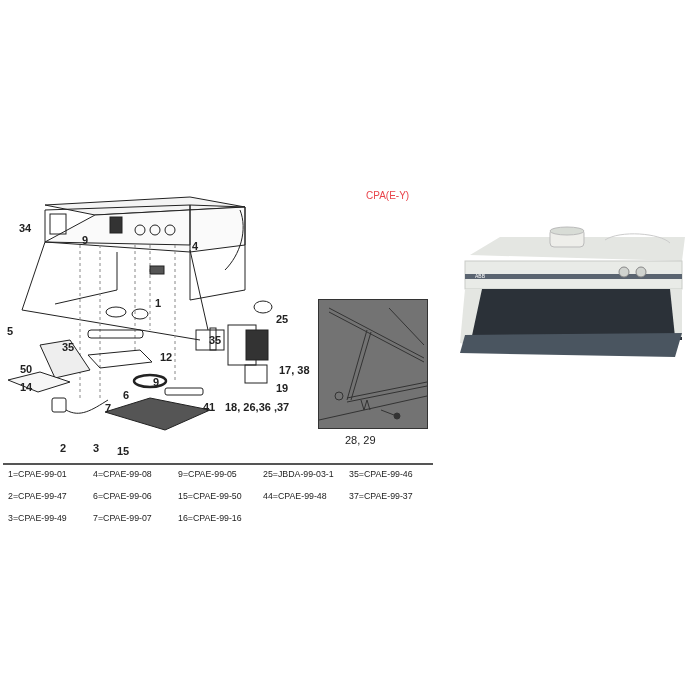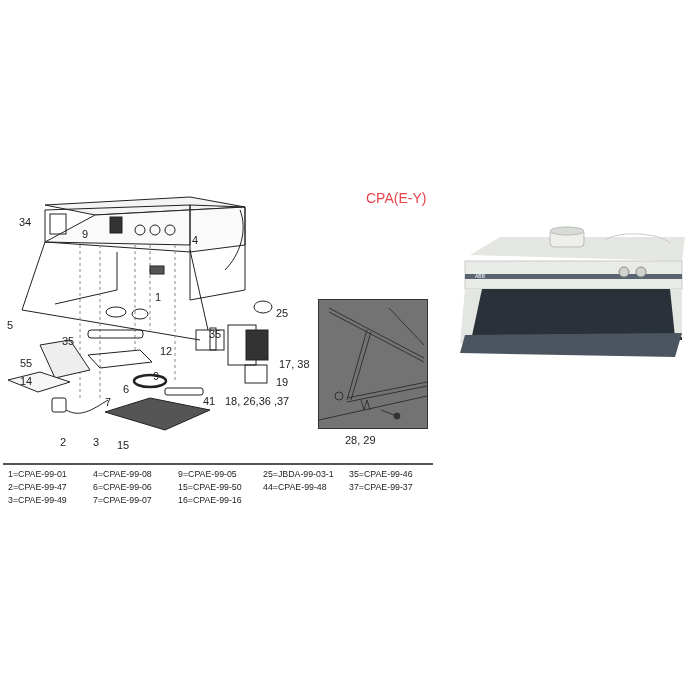--- a/index.html
+++ b/index.html
@@ -1,22 +1,22 @@
 <!DOCTYPE html>
 <html><head>
 <meta charset="utf-8">
 <style>
   html, body { margin:0; padding:0; background:#ffffff; }
   body { width:700px; height:700px; position:relative; overflow:hidden; font-family:"Liberation Sans", sans-serif; }
   .abs { position:absolute; }
-  .model-title { left:366px; top:190px; font-size:14px; color:#e8434a; }
+  .model-title { left:366px; top:190px; font-size:10px; color:#e8434a; }
   .diagram { left:0; top:180px; width:450px; height:270px; }
   .callout { position:absolute; font-size:11px; color:#222; font-family:"Liberation Sans", sans-serif; }
   .divider { left:3px; top:463px; width:430px; height:2px; background:#555; }
-  .parts-table { left:8px; top:468px; display:grid; grid-template-columns:85px 85px 85px 86px 90px; row-gap:1px; font-size:8.8px; color:#222; line-height:12px; }
+  .parts-table { left:8px; top:468px; display:grid; grid-template-columns:85px 85px 85px 86px 90px; row-gap:10px; font-size:8.8px; color:#222; line-height:12px; }
   .parts-table span { white-space:nowrap; }
   .detail-box { left:318px; top:299px; width:108px; height:128px; border:1px solid #333; background:#737373; }
   .photo { left:460px; top:225px; width:232px; height:132px; }
 </style>
 </head>
 <body>
 
 <div class="abs model-title">CPA(E-Y)</div>
 
 <svg class="abs diagram" viewBox="0 180 450 270" width="450" height="270">
@@ -72,31 +72,31 @@
 
     <rect x="196" y="330" width="28" height="20"></rect>
     <rect x="228" y="325" width="28" height="40"></rect>
     <rect x="246" y="330" width="22" height="30" fill="#333"></rect>
     <rect x="245" y="365" width="22" height="18"></rect>
     <ellipse cx="263" cy="307" rx="9" ry="6"></ellipse>
     <rect x="210" y="328" width="6" height="22"></rect>
   </g>
 </svg>
 
-<div class="abs" style="left:0;top:8px;width:450px;height:450px;">
+<div class="abs" style="left:0;top:14px;width:450px;height:450px;font-weight:bold;">
   <span class="callout" style="left:19px;top:208px">34</span>
   <span class="callout" style="left:82px;top:220px">9</span>
   <span class="callout" style="left:192px;top:226px">4</span>
   <span class="callout" style="left:155px;top:283px">1</span>
   <span class="callout" style="left:7px;top:311px">5</span>
   <span class="callout" style="left:276px;top:299px">25</span>
   <span class="callout" style="left:62px;top:327px">35</span>
   <span class="callout" style="left:209px;top:320px">35</span>
   <span class="callout" style="left:160px;top:337px">12</span>
-  <span class="callout" style="left:20px;top:349px">55</span>
+  <span class="callout" style="left:20px;top:349px">50</span>
   <span class="callout" style="left:279px;top:350px">17, 38</span>
   <span class="callout" style="left:20px;top:367px">14</span>
   <span class="callout" style="left:153px;top:362px">9</span>
   <span class="callout" style="left:276px;top:368px">19</span>
   <span class="callout" style="left:123px;top:375px">6</span>
   <span class="callout" style="left:203px;top:387px">41</span>
   <span class="callout" style="left:225px;top:387px">18, 26,36 ,37</span>
   <span class="callout" style="left:105px;top:388px">7</span>
   <span class="callout" style="left:60px;top:428px">2</span>
   <span class="callout" style="left:93px;top:428px">3</span>

